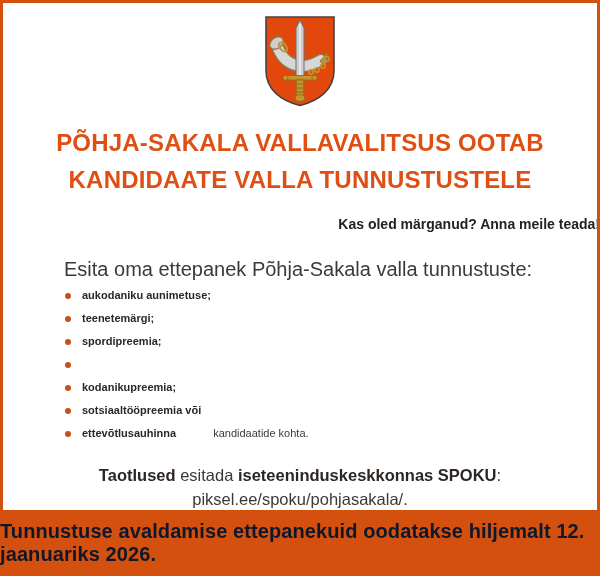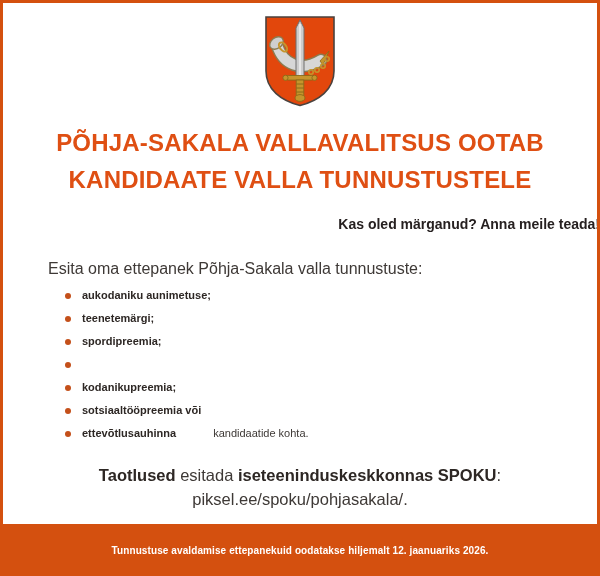--- a/index.html
+++ b/index.html
@@ -29,44 +29,44 @@
   .title{
     margin:16px 0 0;text-align:center;color:var(--heading-orange);
     font-size:24px;line-height:37px;font-weight:bold;letter-spacing:.2px;
   }
   .title .tline{display:block;}
   .subtitle{
     margin:14px 0 0;text-align:right;color:var(--subtitle-dark);
     font-size:14px;line-height:24px;font-weight:bold;padding-left:7px;
   }
   .intro{
-    margin:22px 0 0 48px;color:var(--text-regular);
-    font-size:16px;line-height:22px;font-weight:normal;
+    margin:22px 0 0 64px;color:var(--text-regular);
+    font-size:20px;line-height:22px;font-weight:normal;
   }
   .awards{
     margin:4px 0 0;padding:0 0 0 82px;list-style:none;
   }
   .awards li{
     position:relative;line-height:23px;font-size:11px;color:var(--text-dark);
   }
   .dot{
     position:absolute;left:-17px;top:8.5px;width:6px;height:6px;
     border-radius:50%;background:var(--bullet);
   }
   .b{font-weight:bold;color:var(--text-dark);}
   .r{font-weight:normal;color:var(--text-regular);padding-left:34px;}
   .apply{
     margin:18px 0 0;text-align:center;color:var(--text-regular);
     font-size:16.5px;line-height:24px;
   }
   .footer{
-    position:absolute;left:0;right:0;bottom:0;height:52px;
-    background:var(--accent);color:#ffffff;
+    position:absolute;left:0;right:0;bottom:0;height:66px;
+    background:var(--accent);color:#0f172a;
     display:flex;align-items:center;justify-content:center;
-    font-weight:bold;font-size:10px;letter-spacing:.1px;z-index:6;
+    font-weight:bold;font-size:20px;letter-spacing:.1px;z-index:6;
   }
 </style>
 </head>
 <body>
 
 <div class="poster">
   <div class="frame"></div>
 
   <div class="crest">
     <svg width="74" height="94" viewBox="0 0 74 94" aria-hidden="true">

